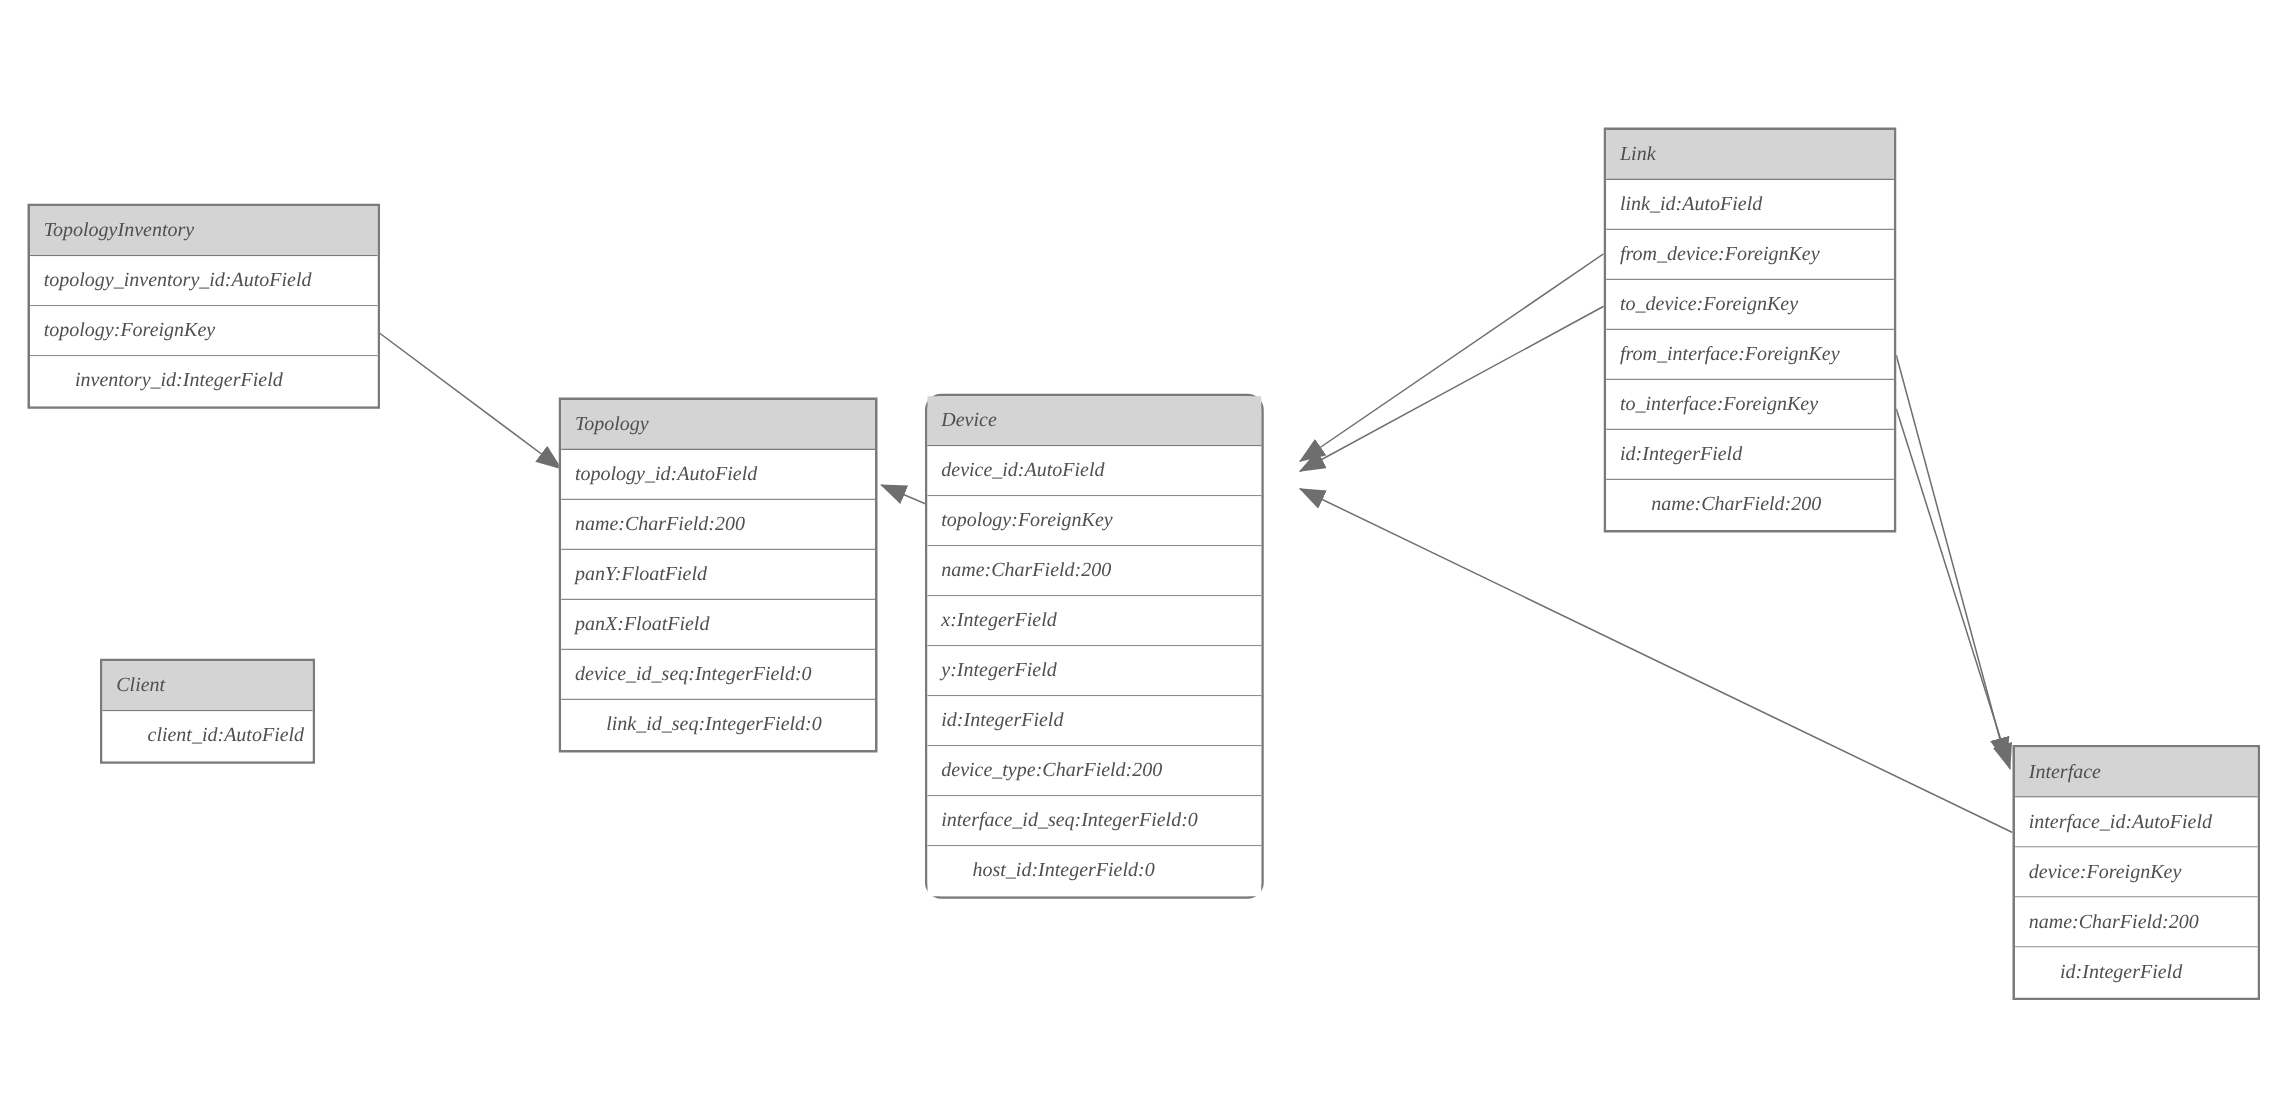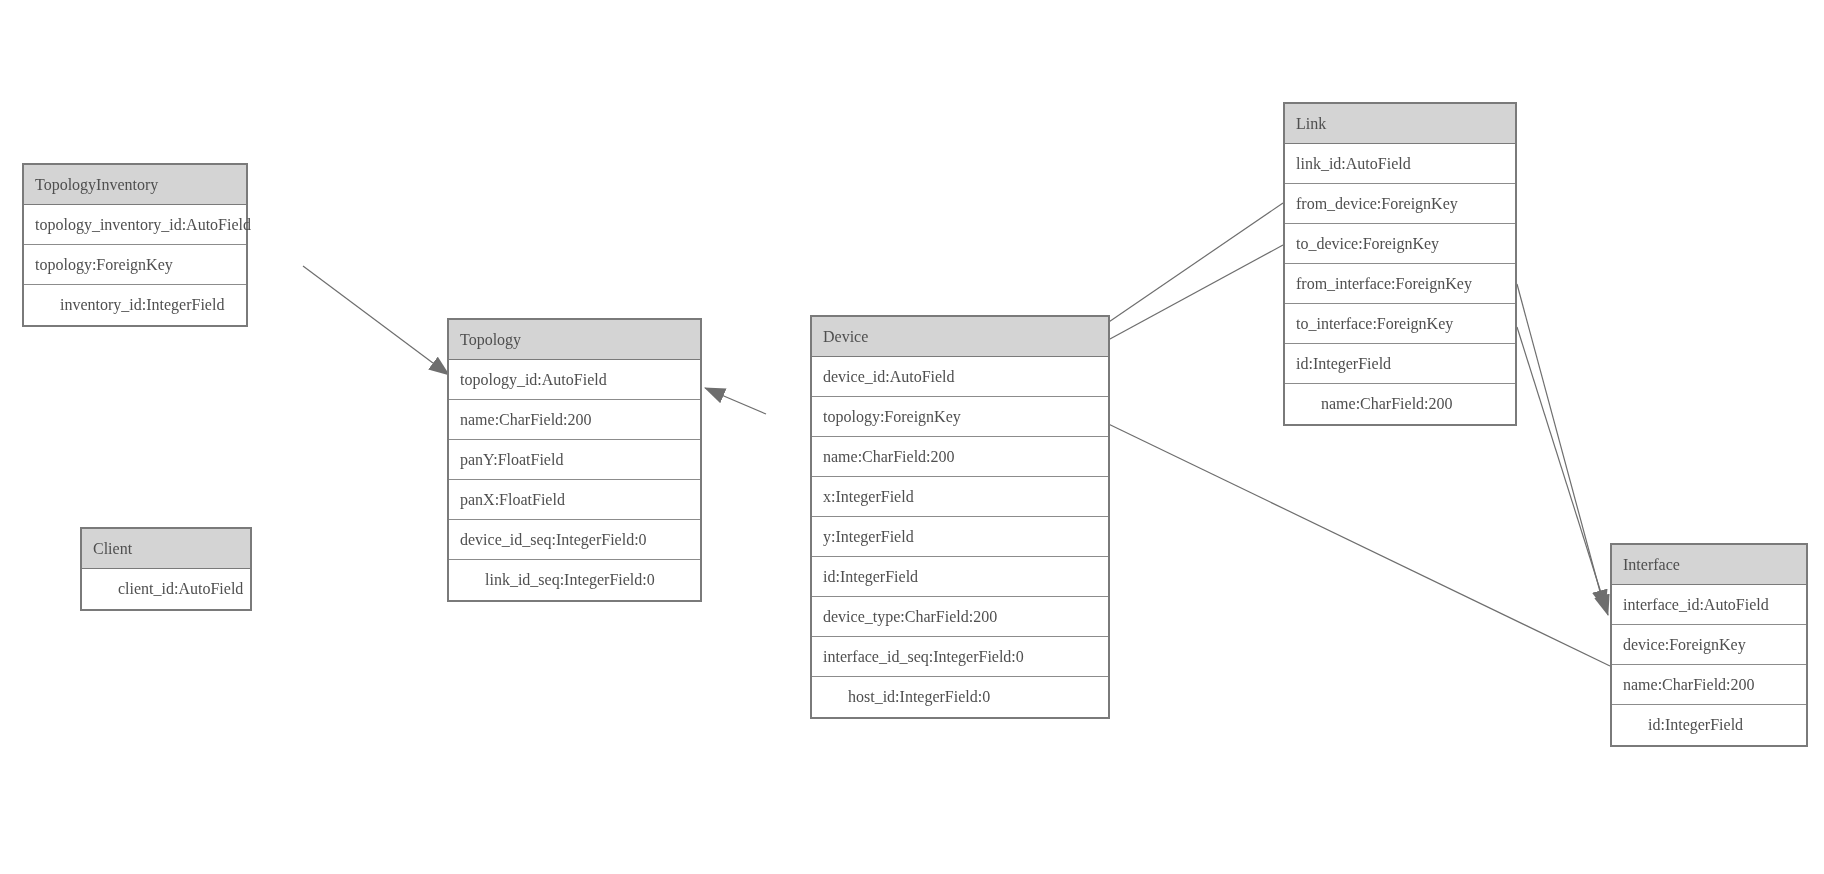--- a/index.html
+++ b/index.html
@@ -28,20 +28,21 @@
     left: 0;
     top: 0;
     width: 100%;
     height: 100%;
   }
   .entity {
     position: absolute;
     background: var(--rowfill, #ffffff);
     border: 2px solid var(--border, #7a7a7a);
     box-sizing: border-box;
+    font-style: italic;
   }
   .entity-header {
     height: 40px;
     box-sizing: border-box;
     background: var(--headerfill, #d4d4d4);
     border-bottom: 1px solid var(--border, #7a7a7a);
     display: flex;
     align-items: center;
     padding-left: 11px;
     font-size: 16px;
@@ -84,40 +85,40 @@
         <line x1="303" y1="266" x2="449" y2="375" class="edge-line" marker-end="url(#arrowhead)"></line>
         <line x1="766" y1="414" x2="705" y2="388" class="edge-line" marker-end="url(#arrowhead)"></line>
         <line x1="1283" y1="203" x2="1040" y2="369" class="edge-line" marker-end="url(#arrowhead)"></line>
         <line x1="1283" y1="245" x2="1040" y2="377" class="edge-line" marker-end="url(#arrowhead)"></line>
         <line x1="1610" y1="666" x2="1040" y2="391" class="edge-line" marker-end="url(#arrowhead)"></line>
         <line x1="1517" y1="284" x2="1605" y2="610" class="edge-line" marker-end="url(#arrowhead)"></line>
         <line x1="1517" y1="327" x2="1608" y2="615" class="edge-line" marker-end="url(#arrowhead)"></line>
       </g>
   </svg>
   <div id="entity-layer">
-      <div class="entity" style="left: 22px; top: 163px; width: 226px;">
+      <div class="entity" style="left: 22px; top: 163px; width: 282px;">
         <div class="entity-header">TopologyInventory</div>
         <div class="entity-row">topology_inventory_id:AutoField</div>
         <div class="entity-row">topology:ForeignKey</div>
         <div class="entity-row">inventory_id:IntegerField</div>
       </div>
       <div class="entity" style="left: 447px; top: 318px; width: 255px;">
         <div class="entity-header">Topology</div>
         <div class="entity-row">topology_id:AutoField</div>
         <div class="entity-row">name:CharField:200</div>
         <div class="entity-row">panY:FloatField</div>
         <div class="entity-row">panX:FloatField</div>
         <div class="entity-row">device_id_seq:IntegerField:0</div>
         <div class="entity-row">link_id_seq:IntegerField:0</div>
       </div>
       <div class="entity" style="left: 80px; top: 527px; width: 172px; text-align: center;">
         <div class="entity-header">Client</div>
         <div class="entity-row">client_id:AutoField</div>
       </div>
-      <div class="entity" style="left: 810px; top: 315px; width: 300px;">
+      <div class="entity" style="left: 740px; top: 315px; width: 271px; border-radius: 13px;">
         <div class="entity-header">Device</div>
         <div class="entity-row">device_id:AutoField</div>
         <div class="entity-row">topology:ForeignKey</div>
         <div class="entity-row">name:CharField:200</div>
         <div class="entity-row">x:IntegerField</div>
         <div class="entity-row">y:IntegerField</div>
         <div class="entity-row">id:IntegerField</div>
         <div class="entity-row">device_type:CharField:200</div>
         <div class="entity-row">interface_id_seq:IntegerField:0</div>
         <div class="entity-row">host_id:IntegerField:0</div>
@@ -125,21 +126,21 @@
       <div class="entity" style="left: 1283px; top: 102px; width: 234px;">
         <div class="entity-header">Link</div>
         <div class="entity-row">link_id:AutoField</div>
         <div class="entity-row">from_device:ForeignKey</div>
         <div class="entity-row">to_device:ForeignKey</div>
         <div class="entity-row">from_interface:ForeignKey</div>
         <div class="entity-row">to_interface:ForeignKey</div>
         <div class="entity-row">id:IntegerField</div>
         <div class="entity-row">name:CharField:200</div>
       </div>
-      <div class="entity" style="left: 1610px; top: 543px; width: 198px;">
+      <div class="entity" style="left: 1610px; top: 596px; width: 198px;">
         <div class="entity-header">Interface</div>
         <div class="entity-row">interface_id:AutoField</div>
         <div class="entity-row">device:ForeignKey</div>
         <div class="entity-row">name:CharField:200</div>
         <div class="entity-row">id:IntegerField</div>
       </div>
     </div>
 </div>
 
 </body></html>

